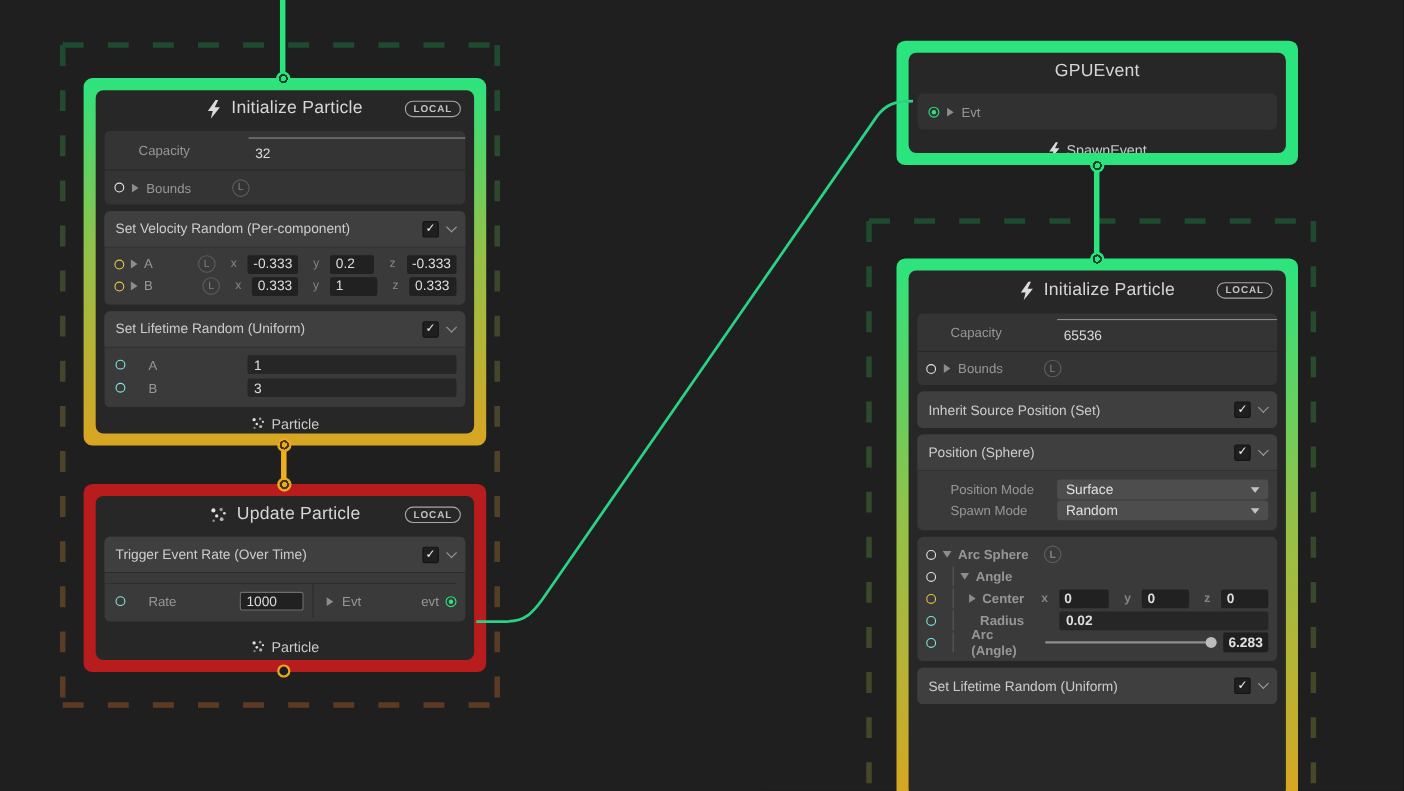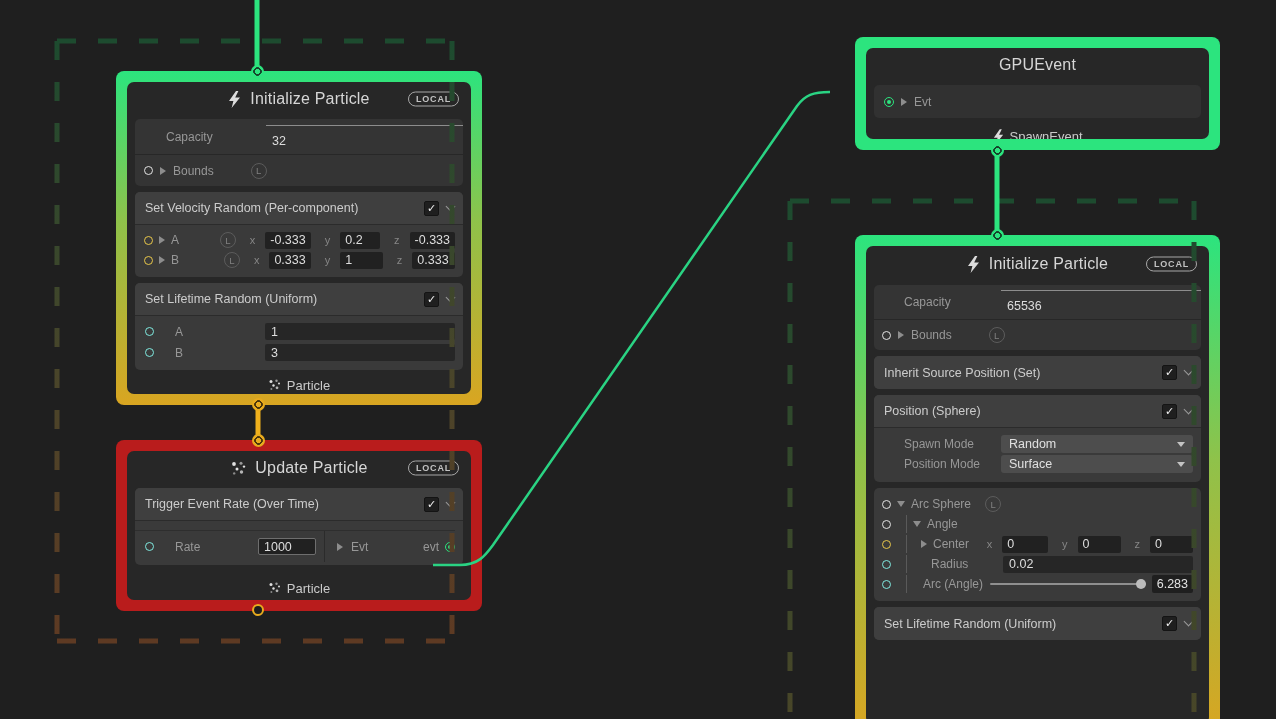--- a/index.html
+++ b/index.html
@@ -2,21 +2,21 @@
 <html><head>
 <meta charset="utf-8">
 <style>
   * { margin:0; padding:0; box-sizing:border-box; }
   html,body { background:#161616; }
   body { font-family:"Liberation Sans","DejaVu Sans",sans-serif; }
   #canvas { position:relative; width:1276px; height:719px; background:#1f1f1f; overflow:hidden; }
   #wires { position:absolute; left:0; top:0; z-index:2; pointer-events:none; }
 
   
-  .node-shell { position:absolute; border-radius:8px; padding:11px; z-index:1;margin-left:40px; }
+  .node-shell { position:absolute; border-radius:8px; padding:11px; z-index:1; }
   .node { width:100%; height:100%; background:#272727; border-radius:7px; display:flex; flex-direction:column; overflow:hidden; }
   .grad-border { background:linear-gradient(180deg,#2ce47e 0%,#8fc24a 45%,#d9a521 100%); }
   .green-border { background:#2ce47e; }
   .orange-border { background:#b91c1c; }
 
   .title-row { position:relative; height:34px; display:flex; align-items:center; justify-content:center; gap:9px; flex:0 0 auto; }
   .title-row .ttl { font-size:16px; color:#d6d6d6; letter-spacing:.2px; }
   .badge-local { position:absolute; right:12px; top:50%; transform:translateY(-50%);
     border:1px solid #a8a8a8; border-radius:9px; padding:1px 7px 2px; font-size:9px; font-weight:bold;
     letter-spacing:.8px; color:#c2c2c2; }
@@ -311,39 +311,39 @@
       </div>
 
 
       <div class="blk">
         <div class="blk-head">
           <span class="blk-title">Position (Sphere)</span>
           <span class="chk"></span>
           <span class="chev"></span>
         </div>
         <div style="padding:7px 8px 8px 0;">
+          <div class="row" style="height:20px; padding-left:30px;">
+            <span class="lbl" style="width:97px;">Position Mode</span>
+            <div class="dropdown" style="flex:1;">
+              <span>Surface</span>
+              <span class="dd-arrow"></span>
+            </div>
+          </div>
           <div class="row" style="height:20px; padding-left:30px; margin-top:-1px;">
             <span class="lbl" style="width:97px;">Spawn Mode</span>
             <div class="dropdown" style="flex:1;">
               <span>Random</span>
               <span class="dd-arrow"></span>
             </div>
           </div>
-          <div class="row" style="height:20px; padding-left:30px;">
-            <span class="lbl" style="width:97px;">Position Mode</span>
-            <div class="dropdown" style="flex:1;">
-              <span>Surface</span>
-              <span class="dd-arrow"></span>
-            </div>
-          </div>
-        </div>
-      </div>
-
-      <div class="blk">
-        <div style="padding:6px 8px 7px 0;">
+        </div>
+      </div>
+
+      <div class="blk">
+        <div style="padding:6px 8px 7px 0;font-weight:bold;">
           <div class="row" style="height:20px; padding-left:8px; gap:6px;">
             <span class="port white"></span>
             <span class="tri-d"></span>
             <span class="lbl">Arc Sphere</span>
             <span class="lbadge" style="margin-left:8px;">L</span>
           </div>
           <div class="row" style="height:20px; padding-left:8px; gap:6px;">
             <span class="port white"></span>
             <span class="indent-guide"></span>
             <span class="tri-d"></span>

